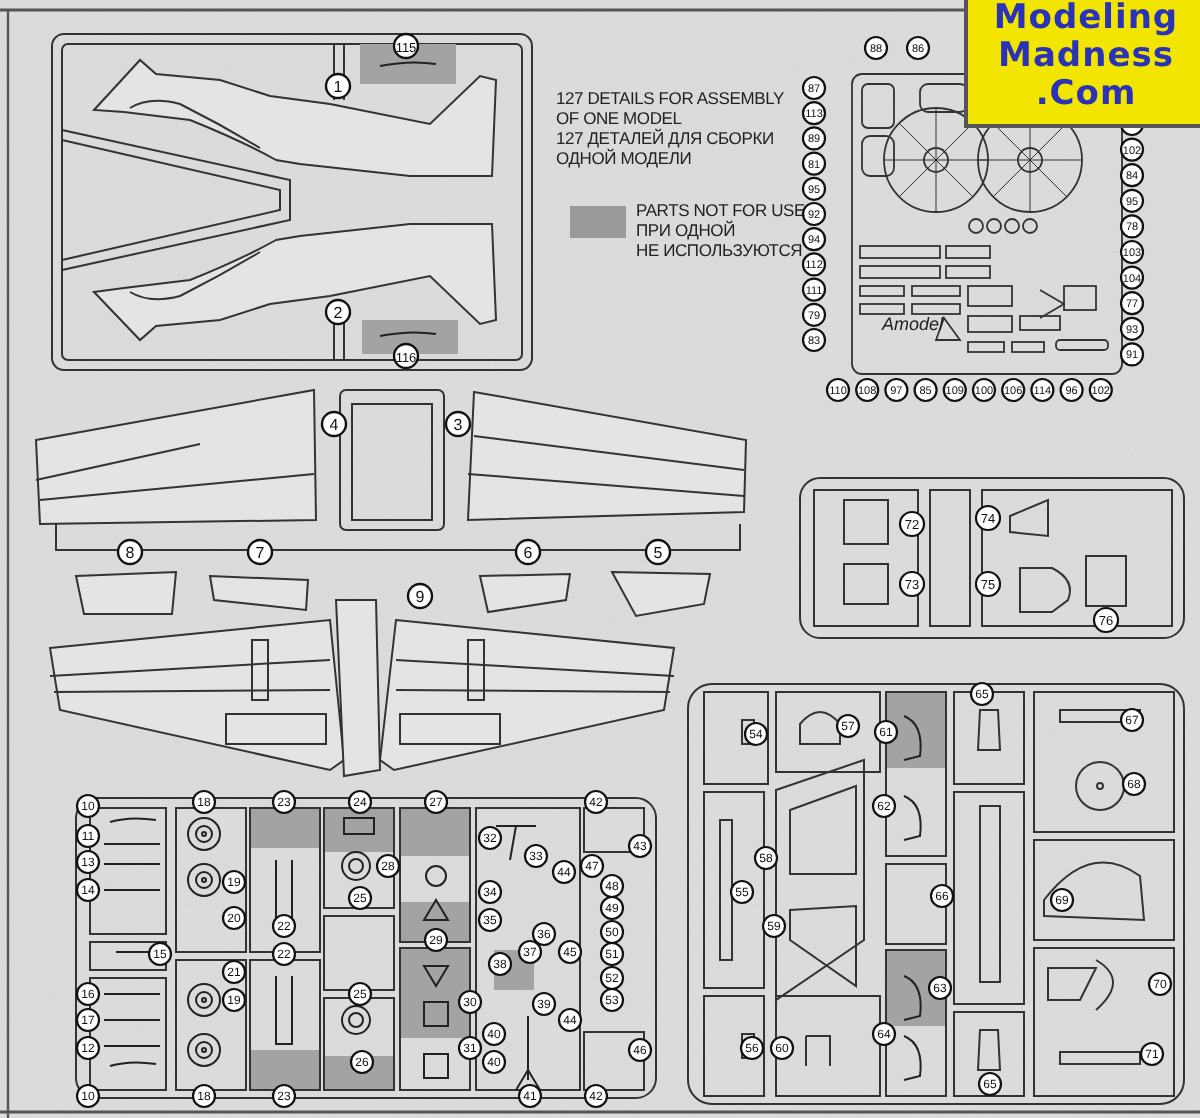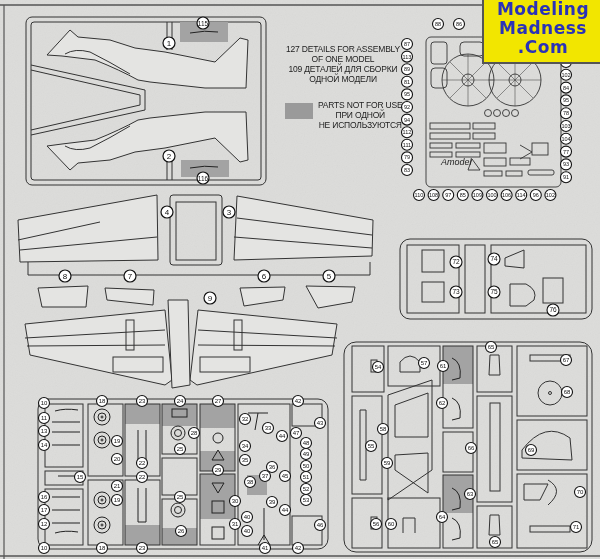--- a/index.html
+++ b/index.html
@@ -1,19 +1,19 @@
 <!DOCTYPE html>
 <html><head>
 <meta charset="utf-8">
 <style>
   html,body{margin:0;padding:0;background:#d9d9d7;}
   body{width:600px;height:559px;overflow:hidden;position:relative;font-family:"Liberation Sans",sans-serif;}
   #sheet{position:absolute;left:0;top:0;width:600px;height:559px;}
-  .note{position:absolute;font-family:"Liberation Sans",sans-serif;font-size:8.5px;color:#222;line-height:10px;text-align:center;letter-spacing:-0.2px;}
-  .legend-text{position:absolute;font-size:8.5px;color:#222;line-height:10px;text-align:center;letter-spacing:-0.2px;}
+  .note{position:absolute;font-family:"Liberation Sans",sans-serif;font-size:8.5px;color:#222;line-height:10px;text-align:left;letter-spacing:-0.2px;}
+  .legend-text{position:absolute;font-size:8.5px;color:#222;line-height:10px;text-align:left;letter-spacing:-0.2px;}
   #logo{position:absolute;left:482px;top:0;width:118px;height:62px;background:#f2e600;border-left:2px solid #555;border-bottom:2px solid #555;}
   #logo div{font-family:"DejaVu Sans",sans-serif;font-weight:bold;color:#2a32b8;font-size:17px;line-height:19px;text-align:center;letter-spacing:0.5px;}
   svg text{font-family:"Liberation Sans",sans-serif;}
 </style>
 </head>
 <body>
 
 <svg id="sheet" width="600" height="559" viewBox="0 0 600 559" xmlns="http://www.w3.org/2000/svg">
   <defs>
     <filter id="grain">
@@ -719,21 +719,21 @@
         <text x="576" y="529.16" font-size="6" text-anchor="middle" fill="#111">71</text>
       </g>
     </g>
 
   <rect x="285" y="103" width="28" height="16" fill="#9a9a9a"></rect>
 </svg>
 
 <div class="note" style="left:278px;top:44px;width:130px;">
   <div>127 DETAILS FOR ASSEMBLY</div>
   <div>OF ONE MODEL</div>
-  <div>109 ДЕТАЛЕЙ ДЛЯ СБОРКИ</div>
+  <div>127 ДЕТАЛЕЙ ДЛЯ СБОРКИ</div>
   <div>ОДНОЙ МОДЕЛИ</div>
 </div>
 <div class="legend-text" style="left:318px;top:100px;">
   <div>PARTS NOT FOR USE</div>
   <div>ПРИ ОДНОЙ</div>
   <div>НЕ ИСПОЛЬЗУЮТСЯ</div>
 </div>
 
 <div id="logo">
   <div>Modeling</div>

